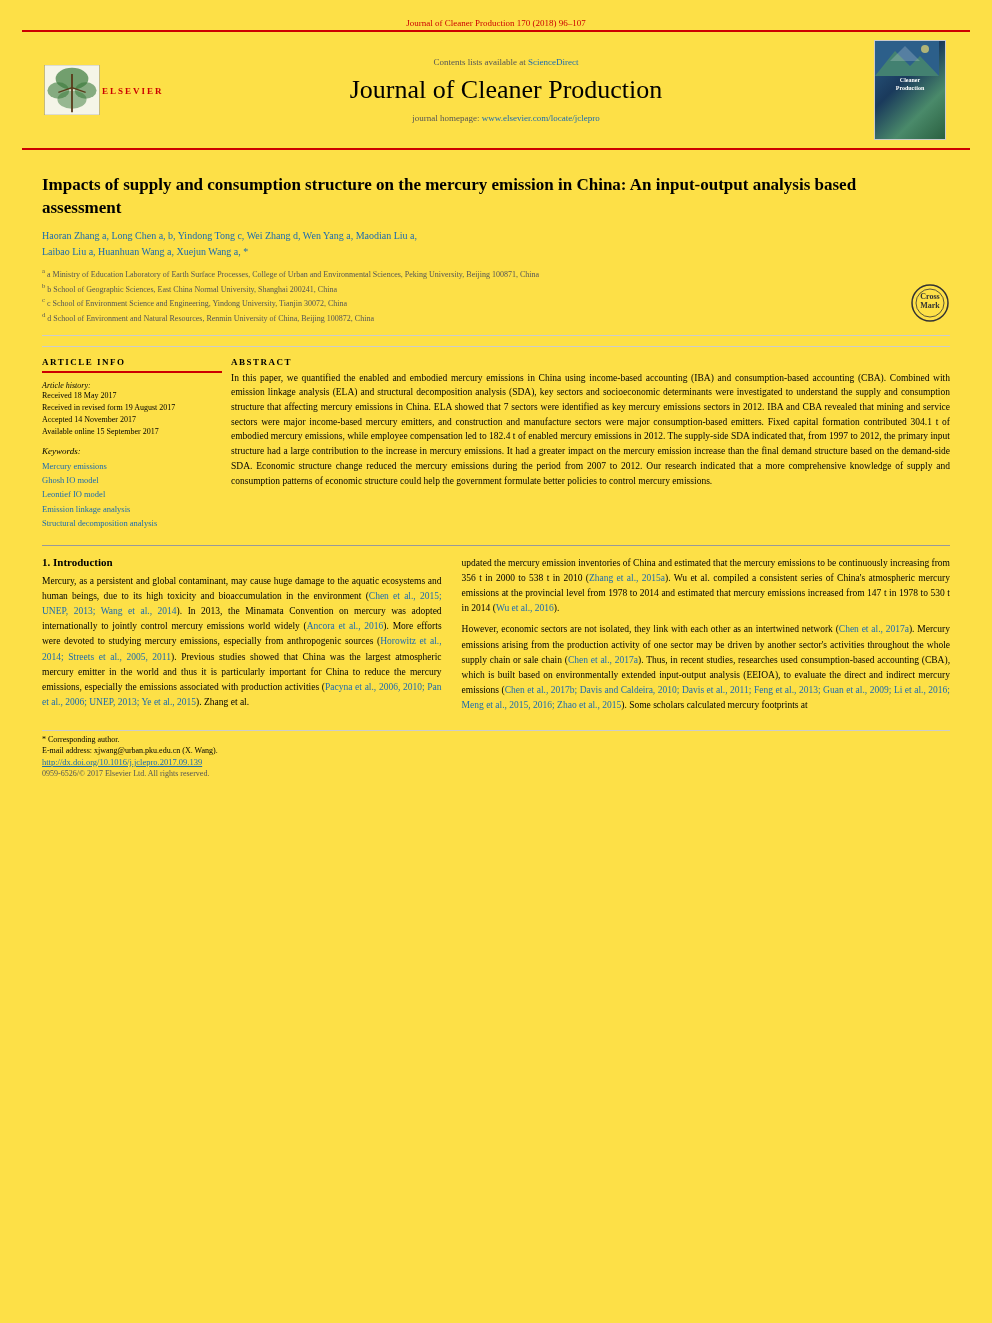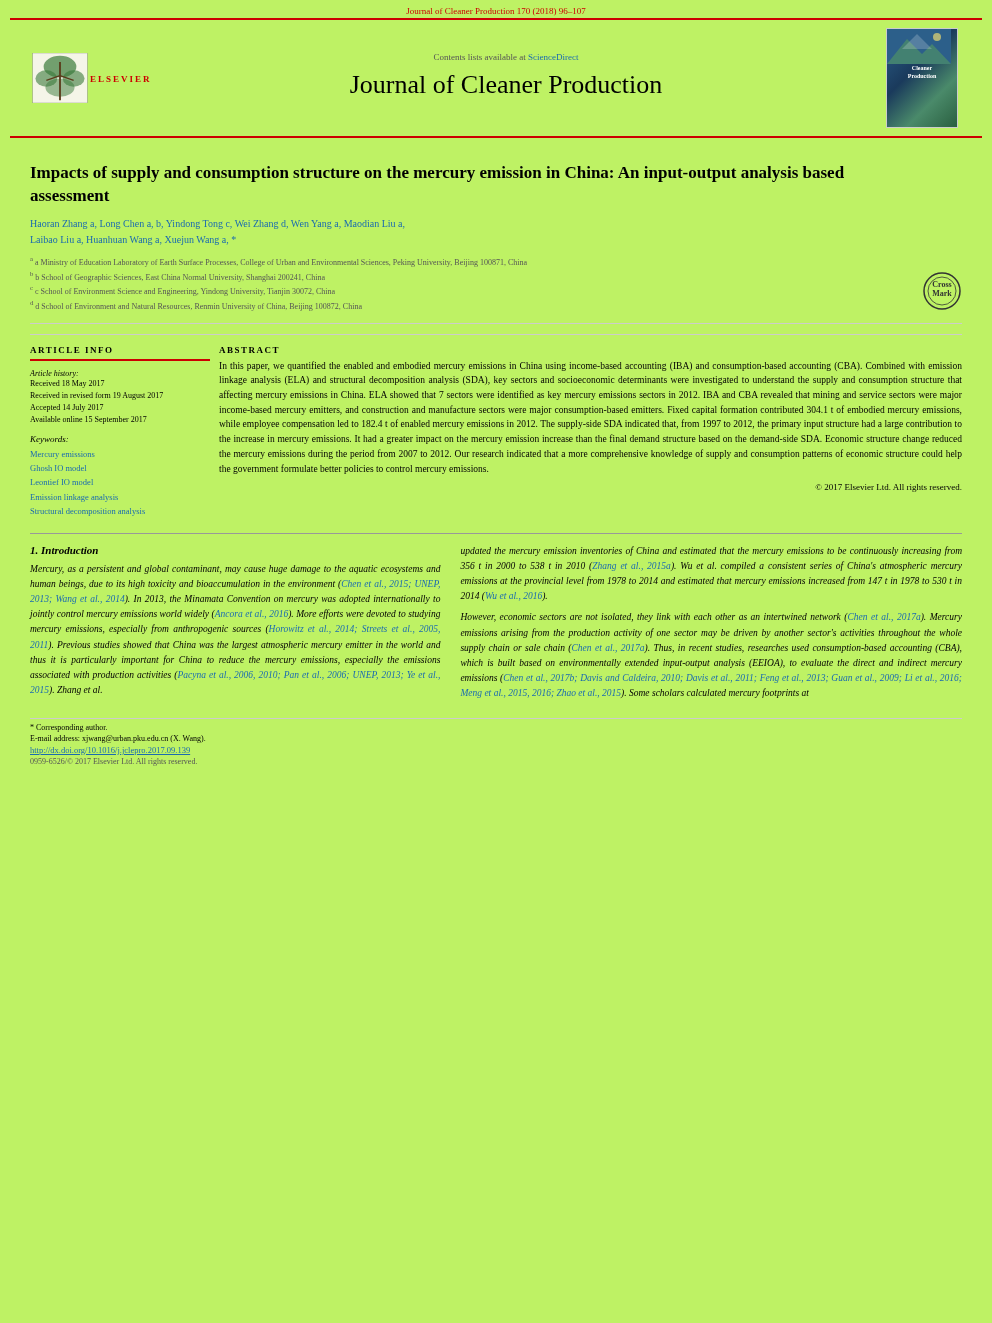--- a/index.html
+++ b/index.html
@@ -7,22 +7,22 @@
       font-family: 'Times New Roman', Times, serif;
       font-size: 10px;
       background: #fff;
       color: #000;
       width: 992px;
       min-height: 1323px;
     }
     .page {
       width: 992px;
       min-height: 1323px;
-      background: #bef264;
-      padding: 0;
+      background: #fde047;
+      padding: 12px;
     }
 
     
     .journal-top-bar {
       text-align: center;
       font-size: 9px;
       color: #c00;
       padding: 6px 0 2px 0;
       border-bottom: none;
     }
@@ -229,21 +229,20 @@
       border: none;
       border-top: 1px solid #999;
       margin: 14px 0 10px 0;
     }
 
     
     .body-two-col {
       display: flex;
       gap: 20px;
       margin-top: 5px;
-      font-style: italic;
     }
     .body-left {
       width: 45%;
     }
     .body-right {
       width: 55%;
     }
 
     .section-heading {
       font-size: 11px;
@@ -314,20 +313,24 @@
         </svg>
         <div class="elsevier-text">ELSEVIER</div>
       </div>
     </div>
     <div class="header-center">
       <div class="contents-line">
         <span>Contents lists available at</span>
         <a href="#" style="color:#1a6bb0;margin-top:35px;">ScienceDirect</a>
       </div>
       <div class="journal-title">Journal of Cleaner Production</div>
+      <div class="homepage-line">
+        <span>journal homepage:</span>
+        <a href="#" style="color:#1a6bb0;">www.elsevier.com/locate/jclepro</a>
+      </div>
     </div>
     <div class="header-right">
       <div class="journal-cover">
         <svg width="64" height="35" viewBox="0 0 64 35" style="position:absolute;top:0;left:0;">
           <rect width="64" height="35" fill="#2c5f8a"></rect>
           <polygon points="0,35 20,10 35,25 45,15 64,35" fill="#4a8a6a" opacity="0.8"></polygon>
           <polygon points="30,5 45,20 15,20" fill="#fff" opacity="0.2"></polygon>
           <circle cx="50" cy="8" r="4" fill="#e8d870" opacity="0.7"></circle>
         </svg>
         <div class="cover-title" style="position:relative;z-index:2;margin-top:32px;font-size:6px;color:#fff;font-weight:bold;text-align:center;line-height:1.3;">
@@ -366,37 +369,36 @@
     </div>
 
     <div class="two-column">
 
       <div class="left-col">
         <div class="article-info-title">ARTICLE INFO</div>
         <div class="article-info-box">
           <div class="info-label">Article history:</div>
           <div class="info-value">Received 18 May 2017</div>
           <div class="info-value">Received in revised form 19 August 2017</div>
-          <div class="info-value">Accepted 14 July 2017</div>
+          <div class="info-value">Accepted 14 November 2017</div>
           <div class="info-value">Available online 15 September 2017</div>
         </div>
         <div class="keywords-section">
           <div class="keywords-title">Keywords:</div>
           <div class="keyword-item">Mercury emissions</div>
           <div class="keyword-item">Ghosh IO model</div>
           <div class="keyword-item">Leontief IO model</div>
           <div class="keyword-item">Emission linkage analysis</div>
           <div class="keyword-item">Structural decomposition analysis</div>
         </div>
       </div>
 
       <div class="right-col">
         <div class="abstract-title">ABSTRACT</div>
         <div class="abstract-text">In this paper, we quantified the enabled and embodied mercury emissions in China using income-based accounting (IBA) and consumption-based accounting (CBA). Combined with emission linkage analysis (ELA) and structural decomposition analysis (SDA), key sectors and socioeconomic determinants were investigated to understand the supply and consumption structure that affecting mercury emissions in China. ELA showed that 7 sectors were identified as key mercury emissions sectors in 2012. IBA and CBA revealed that mining and service sectors were major income-based mercury emitters, and construction and manufacture sectors were major consumption-based emitters. Fixed capital formation contributed 304.1 t of embodied mercury emissions, while employee compensation led to 182.4 t of enabled mercury emissions in 2012. The supply-side SDA indicated that, from 1997 to 2012, the primary input structure had a large contribution to the increase in mercury emissions. It had a greater impact on the mercury emission increase than the final demand structure based on the demand-side SDA. Economic structure change reduced the mercury emissions during the period from 2007 to 2012. Our research indicated that a more comprehensive knowledge of supply and consumption patterns of economic structure could help the government formulate better policies to control mercury emissions.</div>
-        <div class="copyright-line">© 2017 Elsevier Ltd. All rights reserved.</div>
       </div>
     </div>
 
     <hr class="section-divider">
 
     <div class="body-two-col">
       <div class="body-left">
         <div class="section-heading">1. Introduction</div>
         <div class="body-text">
           Mercury, as a persistent and global contaminant, may cause huge damage to the aquatic ecosystems and human beings, due to its high toxicity and bioaccumulation in the environment (<span class="link" style="color:#1a6bb0;">Chen et al., 2015; UNEP, 2013; Wang et al., 2014</span>). In 2013, the Minamata Convention on mercury was adopted internationally to jointly control mercury emissions world widely (<span class="link" style="color:#1a6bb0;">Ancora et al., 2016</span>). More efforts were devoted to studying mercury emissions, especially from anthropogenic sources (<span class="link" style="color:#1a6bb0;">Horowitz et al., 2014; Streets et al., 2005, 2011</span>). Previous studies showed that China was the largest atmospheric mercury emitter in the world and thus it is particularly important for China to reduce the mercury emissions, especially the emissions associated with production activities (<span class="link" style="color:#1a6bb0;">Pacyna et al., 2006, 2010; Pan et al., 2006; UNEP, 2013; Ye et al., 2015</span>). Zhang et al.

